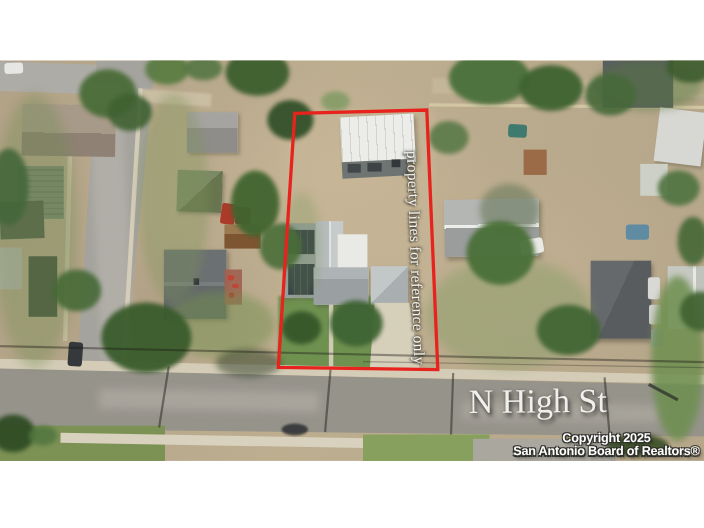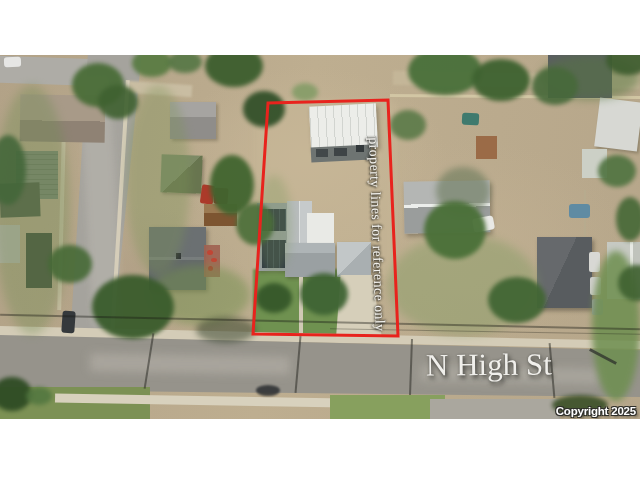--- a/index.html
+++ b/index.html
@@ -167,14 +167,15 @@
   </div>
 
   <svg class="layer" viewBox="0 0 640 364" width="640" height="364">
     <polygon points="268,48 388,45 398,281 253,279" fill="none" stroke="#e8231d" stroke-width="3" stroke-linejoin="miter"></polygon>
   </svg>
 
   <div class="lbl" id="prop-note">property lines for reference only</div>
   <div class="lbl" id="street-name">N High St</div>
   <div class="lbl" id="copyright">
     <div>Copyright 2025</div>
+    <div>San Antonio Board of Realtors®</div>
   </div>
 </div>
 
 </body></html>

